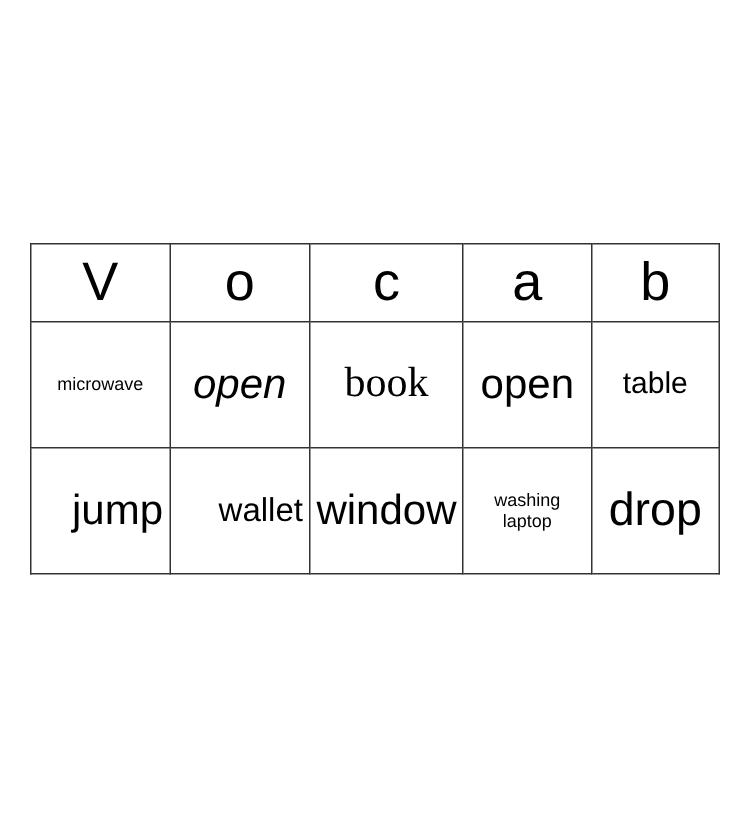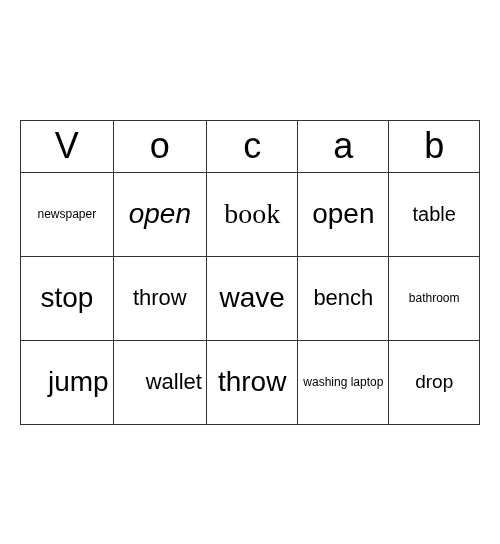--- a/index.html
+++ b/index.html
@@ -52,34 +52,27 @@
     <tr class="header-row">
     <th>V</th>
         <th>o</th>
         <th>c</th>
         <th>a</th>
         <th>b</th>
       </tr>
   </thead>
   <tbody id="table-body">
   <tr>
-        <td style="font-size: 12px;"><span>newspaper</span></td>
+        <td style="font-size: 12px;"><span>microwave</span></td>
         <td style="font-size: 28px; font-style: italic;"><span>open</span></td>
         <td style="font-size: 28px; font-family: Liberation Serif, serif;"><span>book</span></td>
         <td style="font-size: 28px;"><span>open</span></td>
         <td style="font-size: 20px;"><span>table</span></td>
       </tr>
       <tr>
-        <td style="font-size: 28px;"><span>stop</span></td>
-        <td style="font-size: 22px;"><span>throw</span></td>
-        <td style="font-size: 28px;"><span>wave</span></td>
-        <td style="font-size: 22px;"><span>bench</span></td>
-        <td style="font-size: 12px;"><span>bathroom</span></td>
-      </tr>
-      <tr>
         <td style="font-size: 28px; padding-left: 27px;"><span>jump</span></td>
         <td style="font-size: 22px; padding-left: 32px;"><span>wallet</span></td>
-        <td style="font-size: 28px;"><span>throw</span></td>
+        <td style="font-size: 28px;"><span>window</span></td>
         <td style="font-size: 12px;"><span>washing laptop</span></td>
-        <td style="font-size: 19px;"><span>drop</span></td>
+        <td style="font-size: 31px;"><span>drop</span></td>
       </tr>
     </tbody>
 </table>
 
 </body></html>

